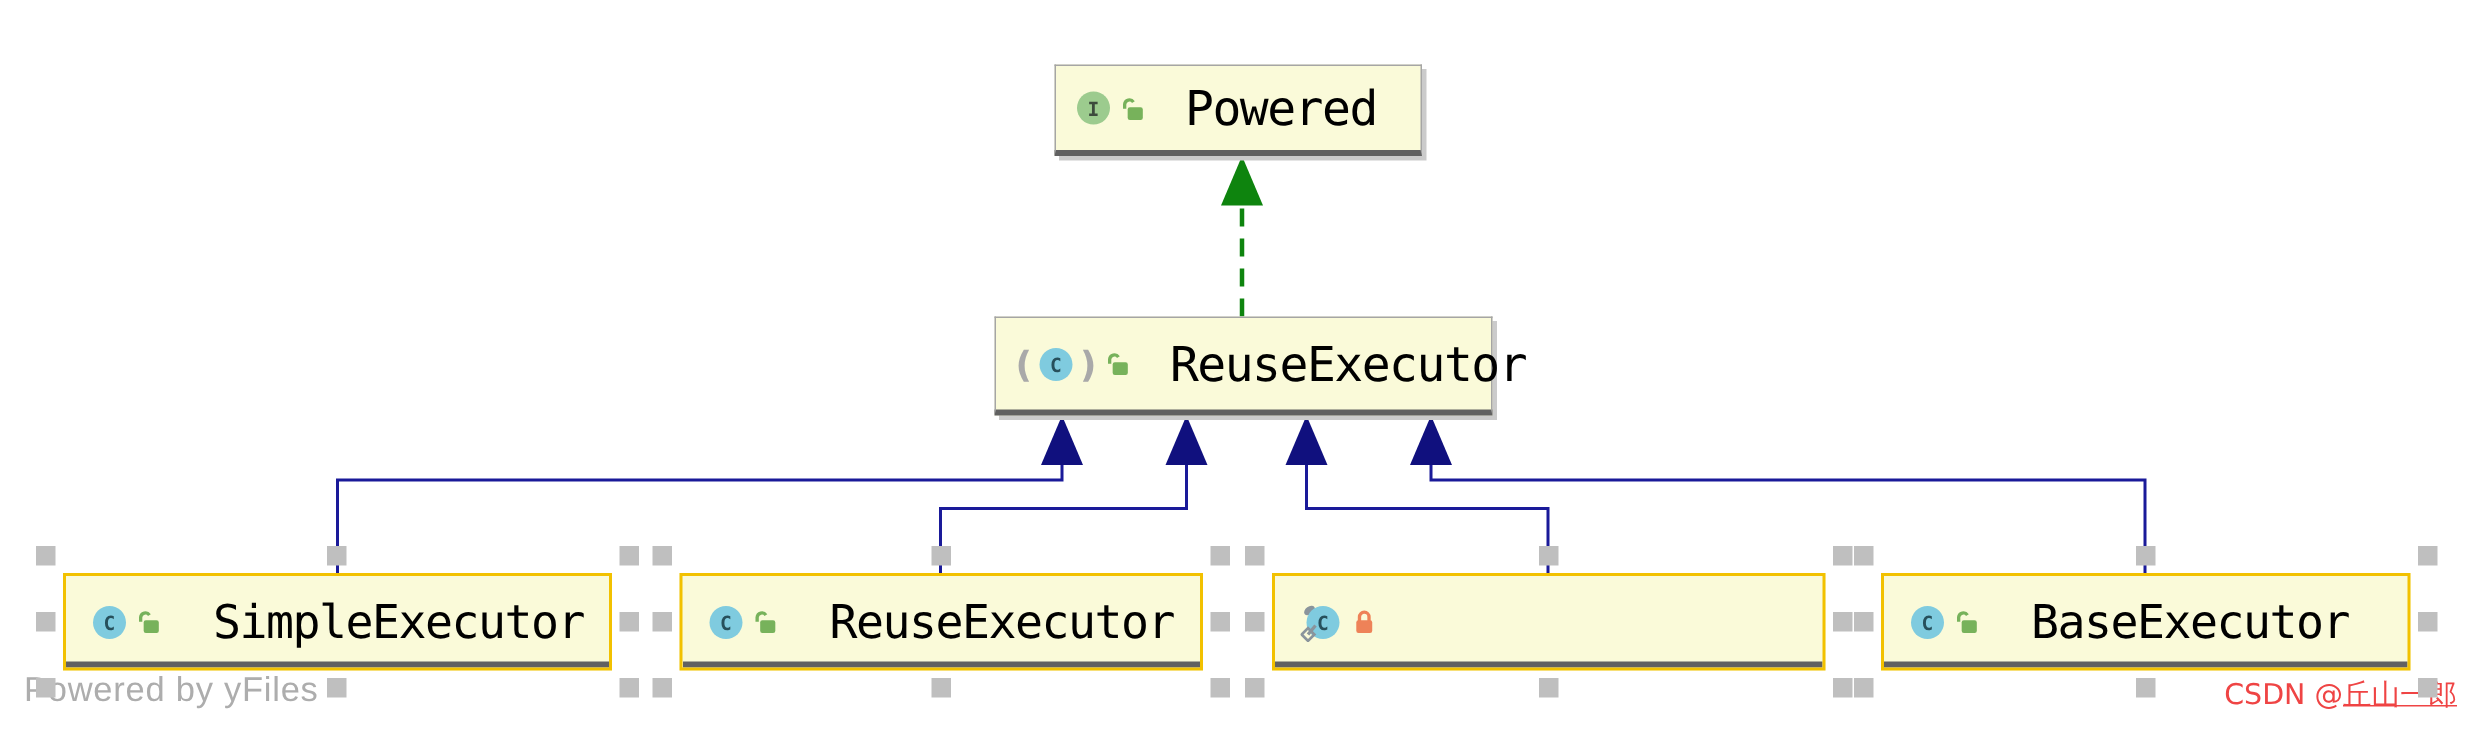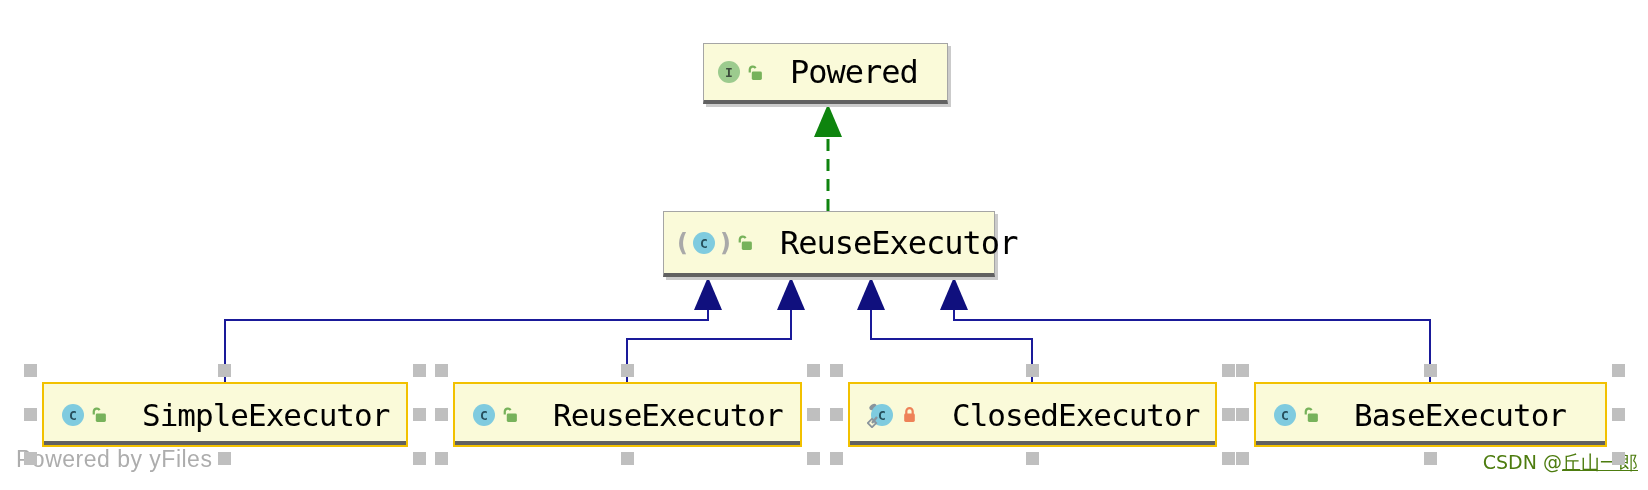--- a/index.html
+++ b/index.html
@@ -35,21 +35,21 @@
   .handle { position:absolute; width:13px; height:13px; background:#BFBFBF; }
 
   .wm-yfiles {
     position:absolute; left:16px; top:446px;
     font-family:"Liberation Sans","DejaVu Sans",sans-serif;
     font-size:23px; color:#ADADAD; letter-spacing:0.5px;
   }
   .wm-credit {
     position:absolute; right:10px; top:450px;
     font-family:"DejaVu Sans","Liberation Sans",sans-serif;
-    font-size:19px; color:#4d7c0f;
+    font-size:19px; color:#ef4444;
   }
   .wm-credit .uname { text-decoration:underline; }
 </style>
 </head>
 <body>
 
 <div id="stage">
 
   <svg class="edges" width="1648" height="490">
 
@@ -144,21 +144,20 @@
         <circle cx="15" cy="13" r="11" fill="#7FCBDF"></circle>
         <text x="15" y="18" text-anchor="middle" font-size="13" font-weight="bold" fill="#27505C" font-family="DejaVu Sans Mono, monospace">C</text>
         <path d="M5 21 L10 15" stroke="#8A949C" stroke-width="2.2" fill="none"></path>
         <rect x="2" y="18" width="6" height="6" fill="none" stroke="#8A949C" stroke-width="1.8" transform="rotate(45 5 21)"></rect>
       </svg>
       <svg width="17" height="17" viewBox="0 0 16 16">
         <path d="M5 8 V5 a3 3 0 0 1 6 0 V8" fill="none" stroke="#EE8258" stroke-width="2.1"></path>
         <rect x="3" y="7" width="10" height="8" rx="1.4" fill="#EE8258"></rect>
       </svg>
     </span>
-    <span class="label">ClosedExecutor</span>
   </div>
 
   <div class="node selected" style="left:1254px; top:382px; width:353px; height:65px;">
     <span class="icons">
       <svg width="24" height="24" viewBox="0 0 24 24">
         <circle cx="12" cy="12" r="11" fill="#7FCBDF"></circle>
         <text x="12" y="17" text-anchor="middle" font-size="13" font-weight="bold" fill="#27505C" font-family="DejaVu Sans Mono, monospace">C</text>
       </svg>
       <svg width="17" height="17" viewBox="0 0 16 16">
         <path d="M2.6 8 V5.2 a3 3 0 0 1 5.5 -1.4" fill="none" stroke="#77B25B" stroke-width="2.1"></path>

